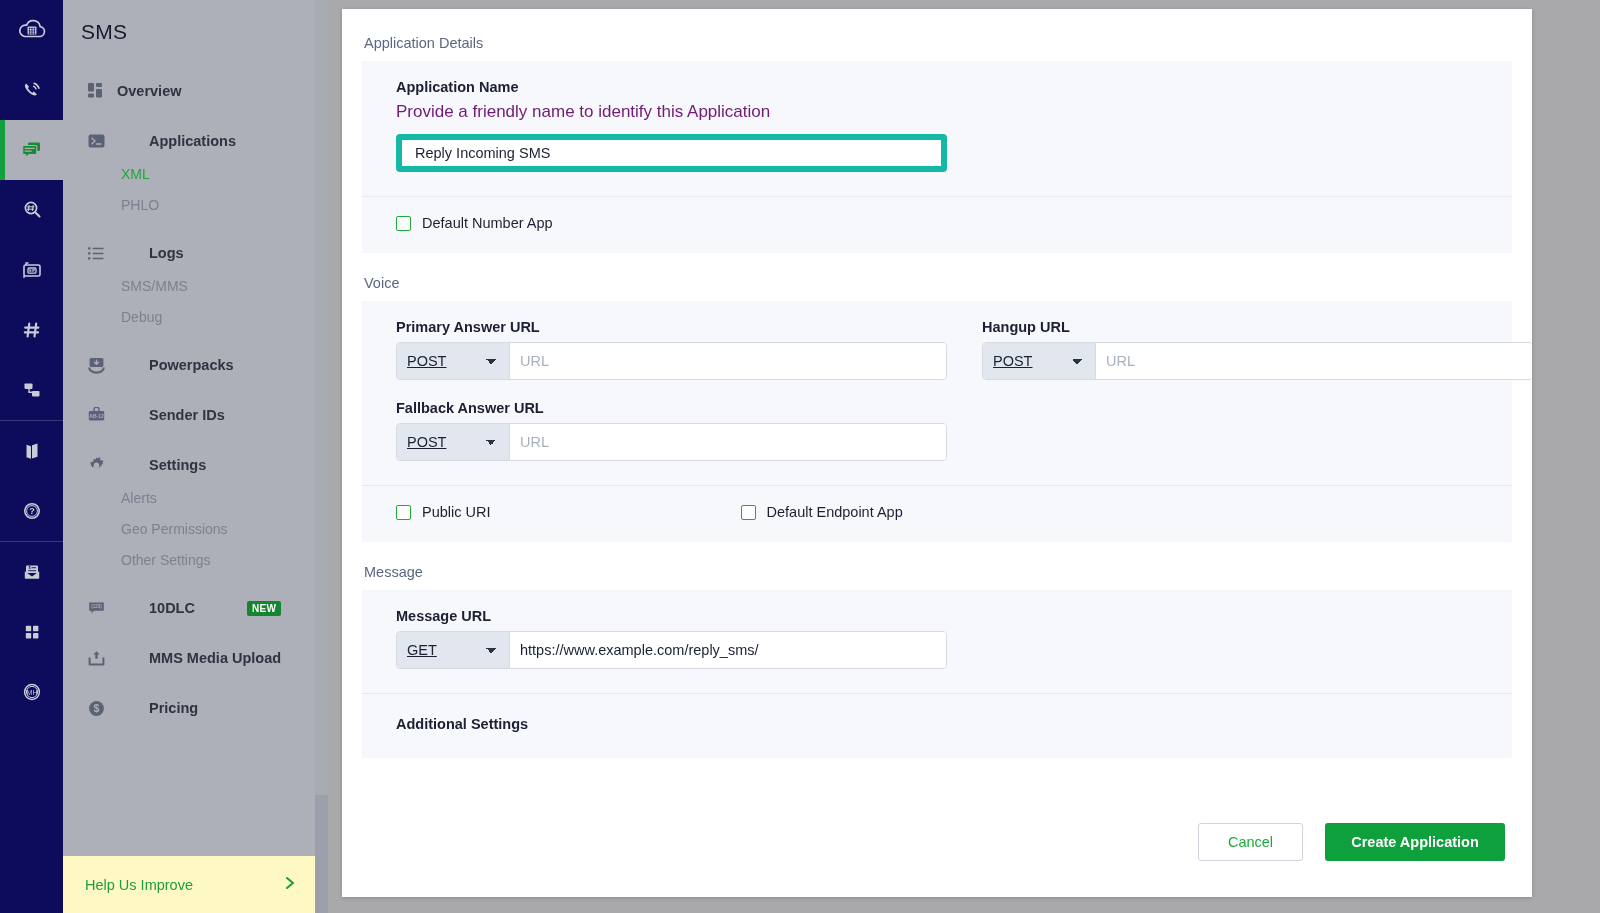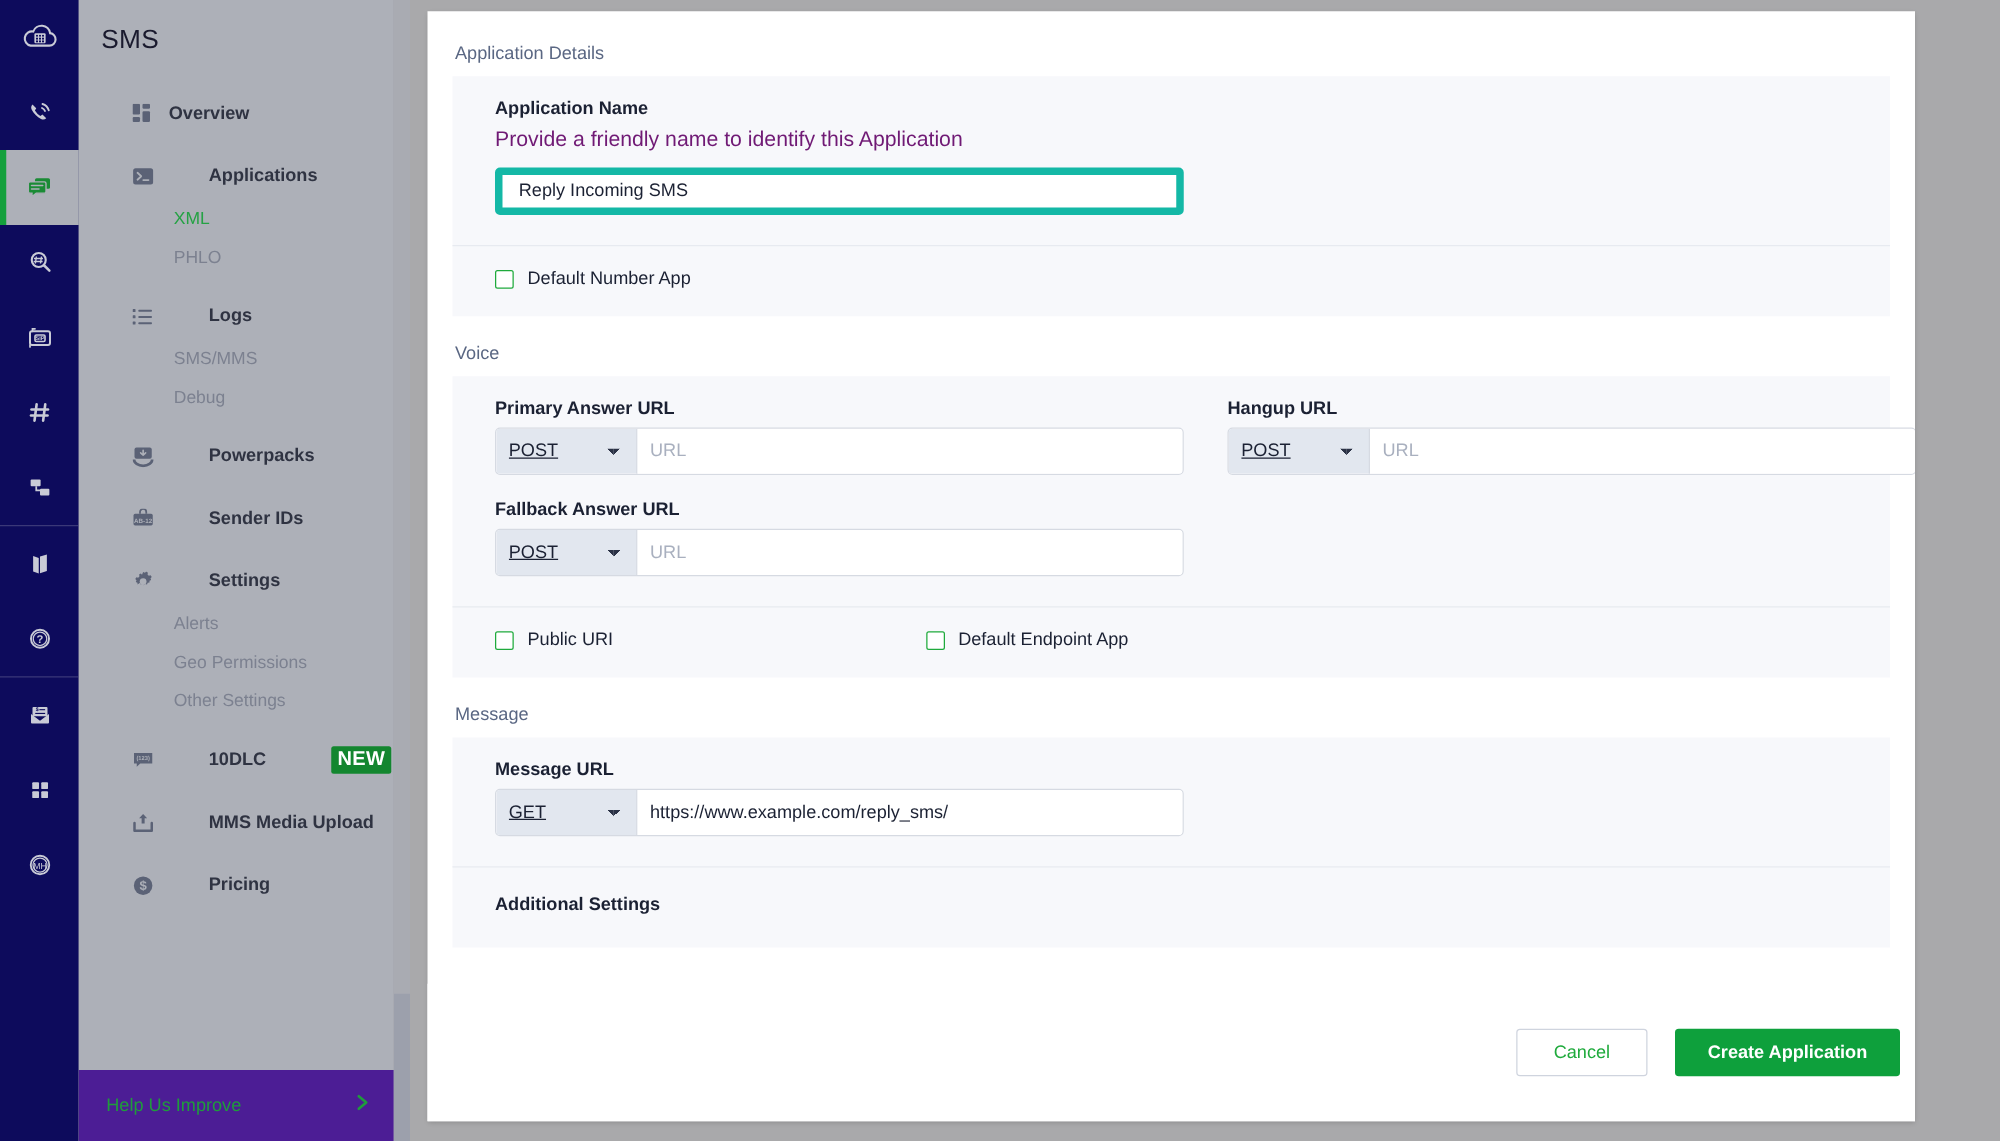--- a/index.html
+++ b/index.html
@@ -53,21 +53,20 @@
     background: #adb0b8;
   }
   .sidebar-title {
     font-size: 21px;
     color: #1a1a2e;
     padding: 20px 0 0 18px;
     letter-spacing: .2px;
   }
   .nav {
     margin-top: 30px;
-    margin-left: 18px;
   }
   .nav-item {
     display: flex; align-items: center;
     height: 34px;
     padding-left: 24px;
     cursor: pointer;
     gap: 12px;
   }
   .nav-icon {
     width: 18px; height: 18px;
@@ -89,33 +88,33 @@
   }
   .sub-label {
     font-size: 14px;
     color: #7c8190;
   }
   .sub-label.active { color: #25a244; }
   .badge-new {
     display: inline-block;
     background: #13862f;
     color: #fff;
-    font-size: 16px;
+    font-size: 10px;
     font-weight: bold;
     padding: 2px 5px 2px 5px;
     border-radius: 2px;
     margin-left: 8px;
     letter-spacing: .3px;
     line-height: 1.1;
     vertical-align: middle;
   }
   .help-bar {
     position: absolute; left: 0; bottom: 0;
     width: 252px; height: 57px;
-    background: #4c1d95;
+    background: #fef9c3;
     display: flex; align-items: center;
     justify-content: space-between;
     padding: 0 18px 0 22px;
     cursor: pointer;
   }
   .help-label { font-size: 14.5px; color: #1f9c3c; }
   .help-chev { color: #1f9c3c; }
 
   
   .page-scrollbar {
@@ -261,21 +260,21 @@
   .addl-title {
     font-size: 14.5px; font-weight: bold; color: #1b2133;
   }
 
   
   .modal-footer {
     flex: none;
     height: 110px;
     background: #fff;
     display: flex; align-items: center; justify-content: flex-end;
-    padding-right: 12px;
+    padding-right: 27px;
     gap: 22px;
   }
   .btn-cancel {
     width: 105px; height: 38px;
     background: #fff;
     border: 1px solid #cfd4de;
     border-radius: 3px;
     color: #1faa3c;
     font-size: 14.5px;
     cursor: pointer;

